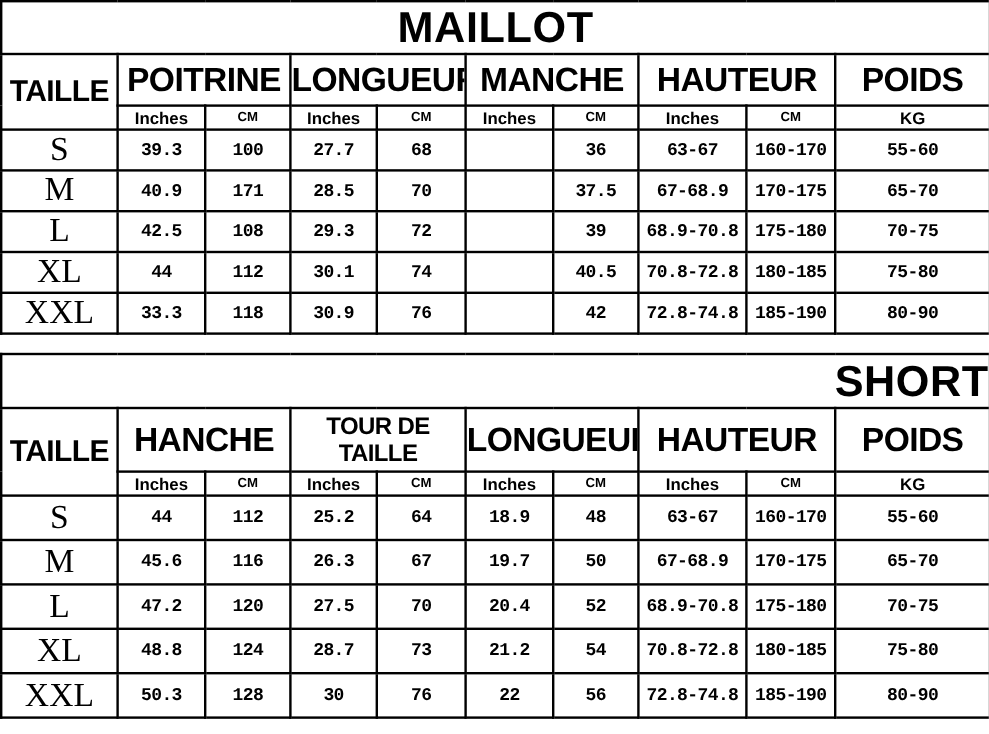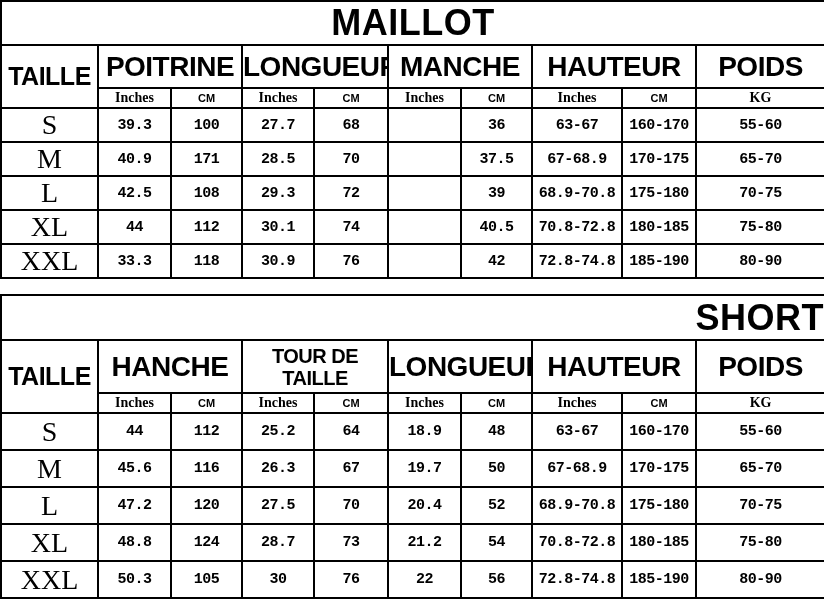--- a/index.html
+++ b/index.html
@@ -45,21 +45,21 @@
   .group-head.wrap {
     font-size: 20px;
     line-height: 1.1;
     white-space: normal;
     margin-top: 32px;
   }
   .t0 .group-row td { height: 43px; }
   .t1 .group-row td { height: 53px; }
   .sub-row td { height: 20px; }
   .sub-head.unit-mono {
-    font-family: Liberation Serif, serif;
+    font-family: Liberation Sans, sans-serif;
     font-weight: bold;
     font-size: 14px;
   }
   .sub-head.unit-cm {
     font-weight: bold;
     font-size: 11px;
   }
   .t0 .data-row td { height: 34px; }
   .t1 .data-row td { height: 37px; }
   .size-label {
@@ -255,21 +255,21 @@
           <td class="val">73</td>
           <td class="val">21.2</td>
           <td class="val">54</td>
           <td class="val">70.8-72.8</td>
           <td class="val">180-185</td>
           <td class="val">75-80</td>
         </tr>
         <tr class="data-row">
           <td class="size-label">XXL</td>
           <td class="val">50.3</td>
-          <td class="val">105</td>
+          <td class="val">128</td>
           <td class="val">30</td>
           <td class="val">76</td>
           <td class="val">22</td>
           <td class="val">56</td>
           <td class="val">72.8-74.8</td>
           <td class="val">185-190</td>
           <td class="val">80-90</td>
         </tr>
       </tbody>
     </table>

